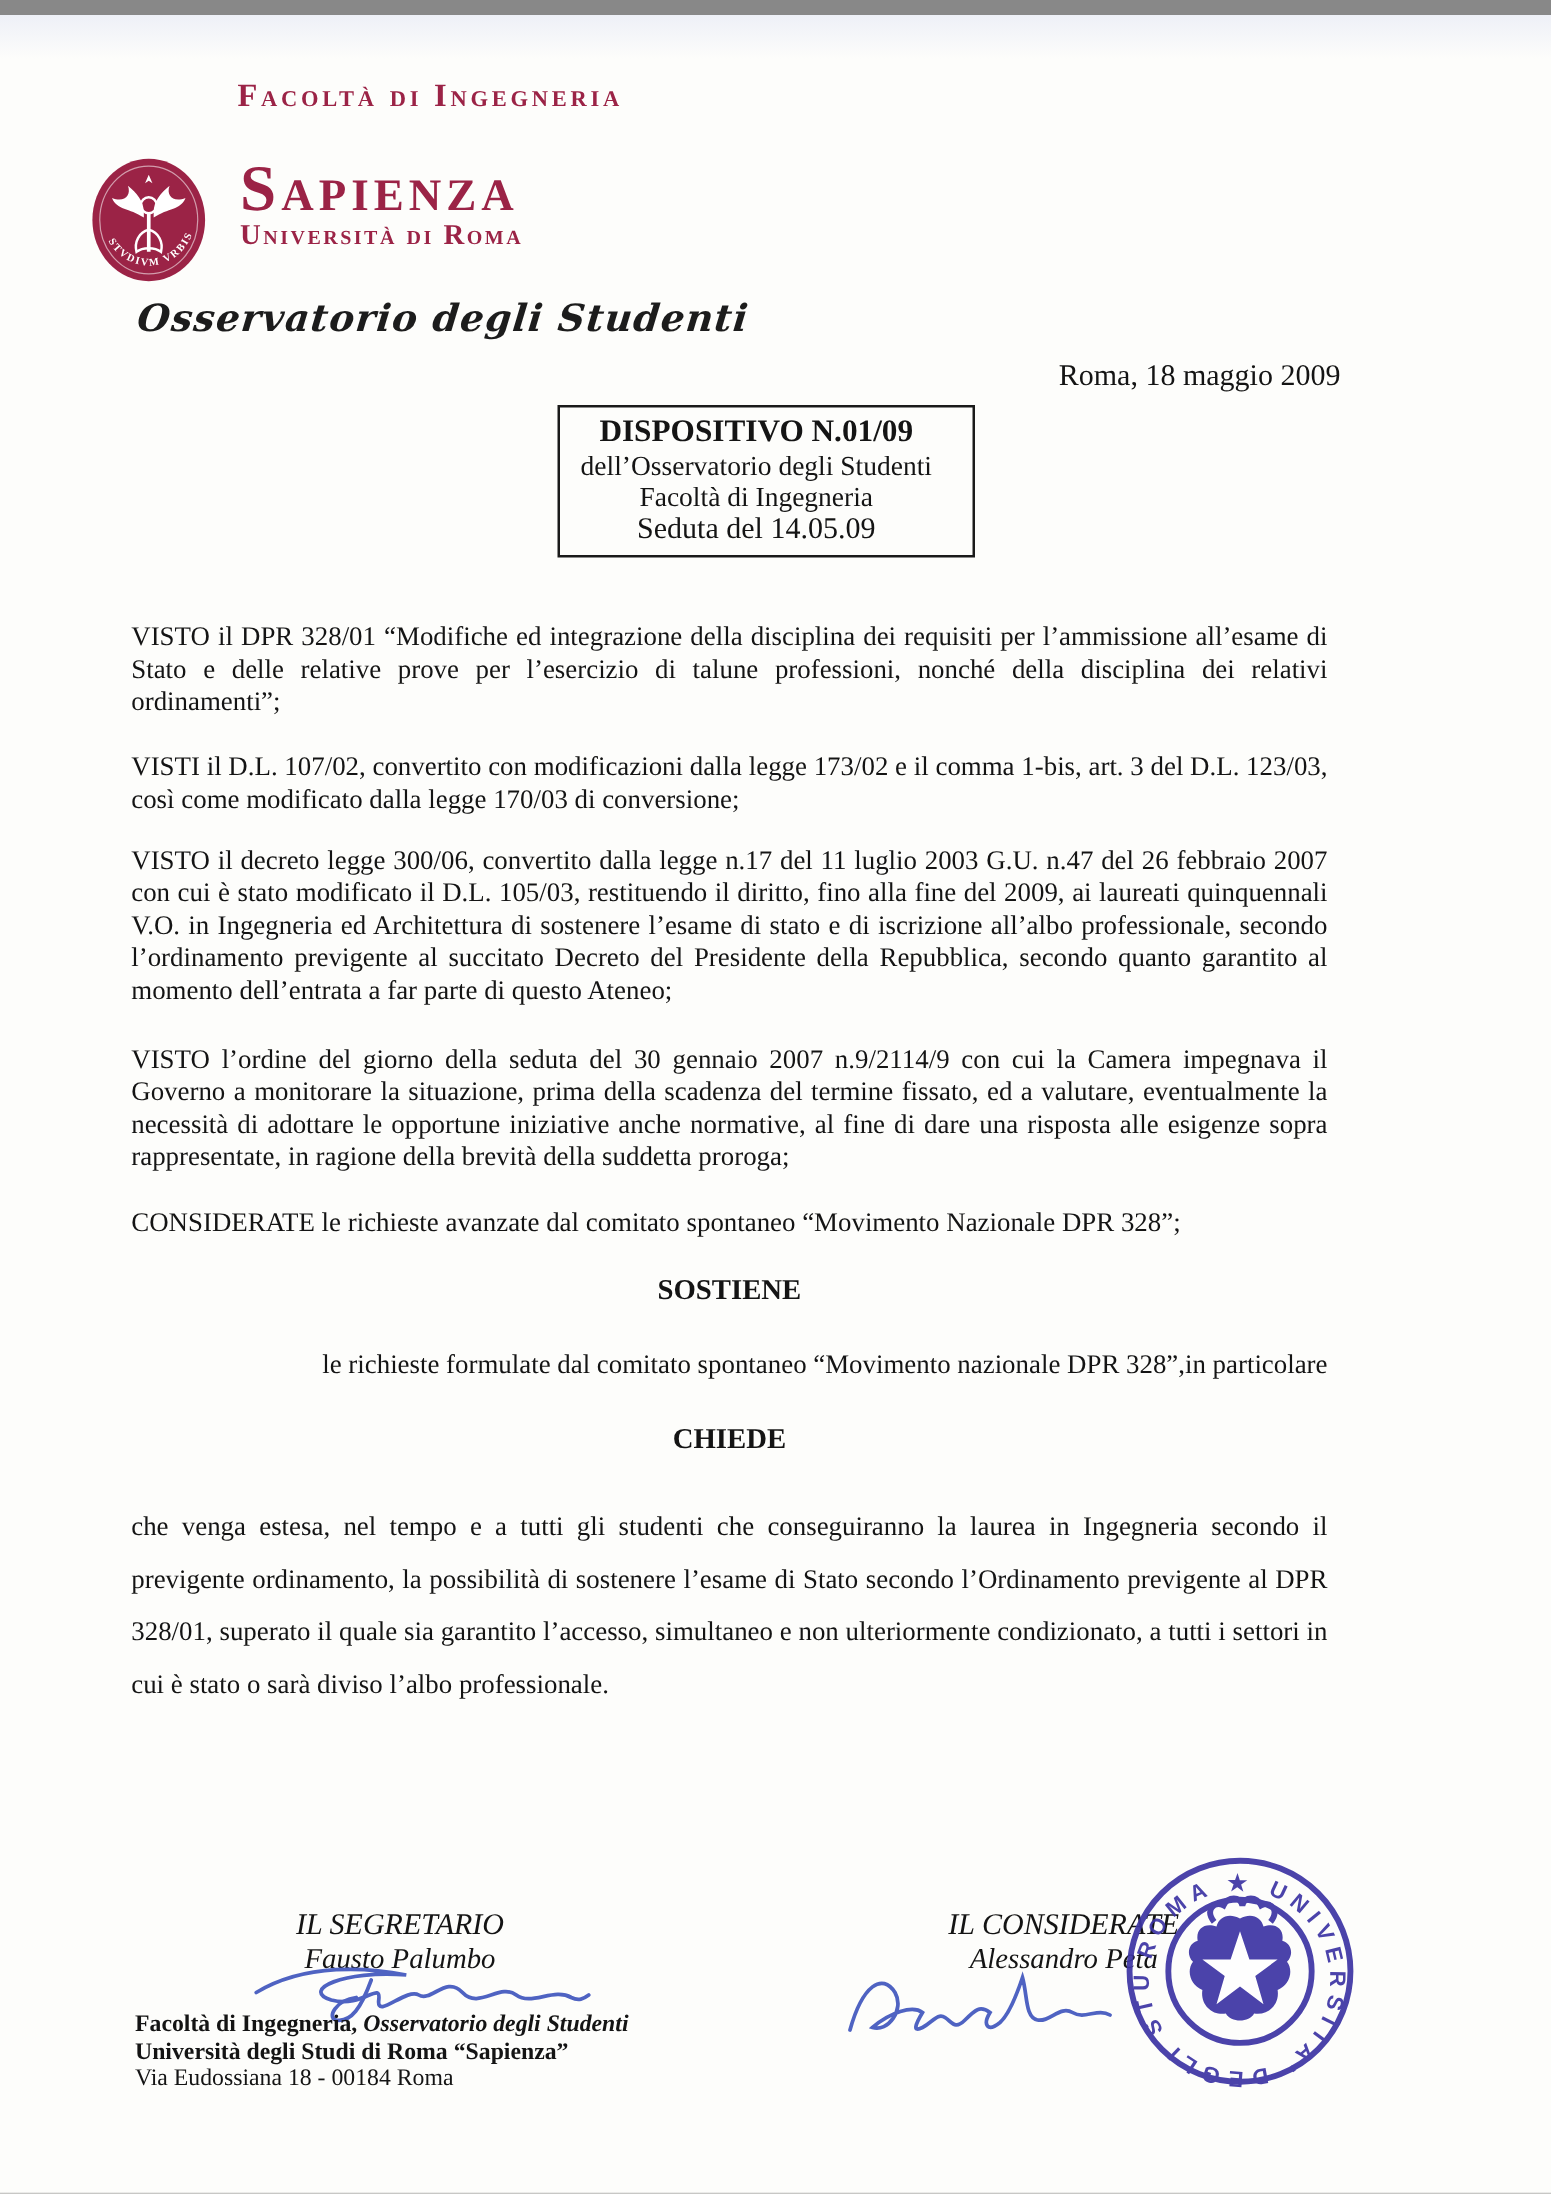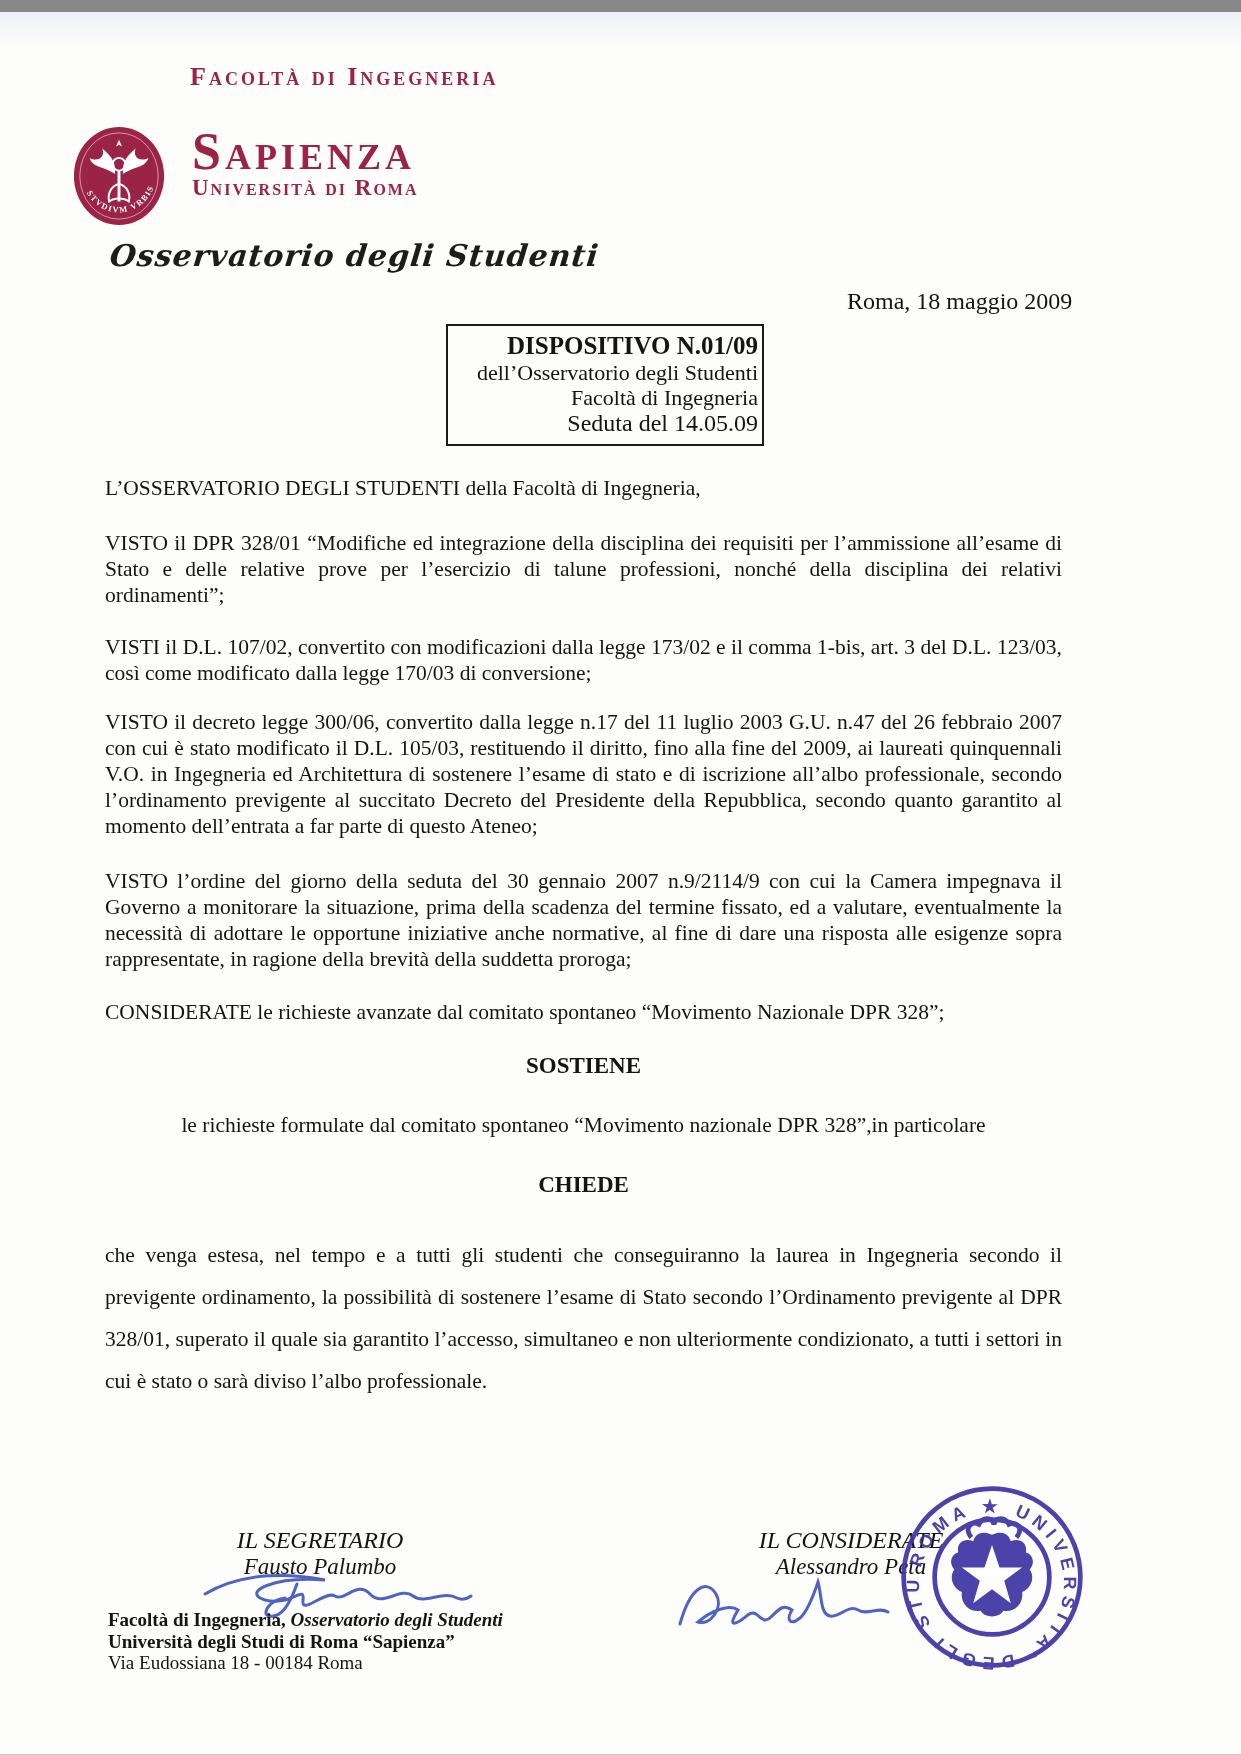--- a/index.html
+++ b/index.html
@@ -37,21 +37,21 @@
     font-style:italic;font-weight:bold;
     font-size:30px;color:#1c1c1c;
     transform:skewX(-6deg);
     letter-spacing:1px;
   }
   
   .date-line{position:absolute;left:847px;top:276px;font-size:24px;}
   .disp-box{
     position:absolute;left:446px;top:312px;width:306px;
     border:2px solid #1a1a1a;
-    text-align:right;padding:5px 4px 7px 4px;
+    text-align:center;padding:5px 20px 7px 4px;
     background:#fdfdfb;
   }
   .disp-title{font-weight:bold;font-size:25px;line-height:29px;}
   .disp-line{font-size:22px;line-height:25px;}
   .disp-line.last{font-size:24px;line-height:27px;}
   
   .doc-body{
     position:absolute;left:105px;top:455px;width:957px;
     font-size:21.5px;line-height:26px;text-align:justify;
   }
@@ -60,21 +60,21 @@
   .p1{margin-top:29px !important;}
   .p2{margin-top:26px !important;}
   .p3{margin-top:23px !important;}
   .p4{margin-top:29px !important;}
   .p5{margin-top:27px !important;}
   .p6{margin-top:27px !important;}
   .heading{
     margin-top:28px !important;
     text-align:center;font-weight:bold;font-size:23px;
   }
-  .p-sost{margin-top:33px !important;text-align:center;}
+  .p-sost{margin-top:33px !important;text-align:right;}
   .head2{margin-top:34px !important;}
   .p-wide{margin-top:36px !important;line-height:42px;}
   
   .sig-block{position:absolute;text-align:center;font-style:italic;}
   .sig-left{left:190px;top:1514px;width:260px;}
   .sig-right{left:721px;top:1514px;width:260px;}
   .sig-title{font-size:24px;line-height:28px;}
   .sig-name{font-size:23px;line-height:26px;}
   .sig-svg{position:absolute;}
   .sig-svg.left{left:185px;top:1538px;}
@@ -132,21 +132,20 @@
   <div class="date-line">Roma, 18 maggio 2009</div>
 
   <div class="disp-box">
     <div class="disp-title">DISPOSITIVO N.01/09</div>
     <div class="disp-line">dell’Osservatorio degli Studenti</div>
     <div class="disp-line">Facoltà di Ingegneria</div>
     <div class="disp-line last">Seduta del 14.05.09</div>
   </div>
 
   <div class="doc-body">
-    <p class="p-open">L’OSSERVATORIO DEGLI STUDENTI della Facoltà di Ingegneria,</p>
     <p class="p1">VISTO il DPR 328/01 “Modifiche ed integrazione della disciplina dei requisiti per l’ammissione all’esame di Stato e delle relative prove per l’esercizio di talune professioni, nonché della disciplina dei relativi ordinamenti”;</p>
     <p class="p2">VISTI il D.L. 107/02, convertito con modificazioni dalla legge 173/02 e il comma 1-bis, art. 3 del D.L. 123/03, così come modificato dalla legge 170/03 di conversione;</p>
     <p class="p3">VISTO il decreto legge 300/06, convertito dalla legge n.17 del 11 luglio 2003 G.U. n.47 del 26 febbraio 2007 con cui è stato modificato il D.L. 105/03, restituendo il diritto, fino alla fine del 2009, ai laureati quinquennali V.O. in Ingegneria ed Architettura di sostenere l’esame di stato e di iscrizione all’albo professionale, secondo l’ordinamento previgente al succitato Decreto del Presidente della Repubblica, secondo quanto garantito al momento dell’entrata a far parte di questo Ateneo;</p>
     <p class="p4">VISTO l’ordine del giorno della seduta del 30 gennaio 2007 n.9/2114/9 con cui la Camera impegnava il Governo a monitorare la situazione, prima della scadenza del termine fissato, ed a valutare, eventualmente la necessità di adottare le opportune iniziative anche normative, al fine di dare una risposta alle esigenze sopra rappresentate, in ragione della brevità della suddetta proroga;</p>
     <p class="p5">CONSIDERATE le richieste avanzate dal comitato spontaneo “Movimento Nazionale DPR 328”;</p>
     <p class="heading">SOSTIENE</p>
     <p class="p-sost">le richieste formulate dal comitato spontaneo “Movimento nazionale DPR 328”,in particolare</p>
     <p class="heading head2">CHIEDE</p>
     <p class="p-wide">che venga estesa, nel tempo e a tutti gli studenti che conseguiranno la laurea in Ingegneria secondo il previgente ordinamento, la possibilità di sostenere l’esame di Stato secondo l’Ordinamento previgente al DPR 328/01, superato il quale sia garantito l’accesso, simultaneo e non ulteriormente condizionato, a tutti i settori in cui è stato o sarà diviso l’albo professionale.</p>
   </div>

